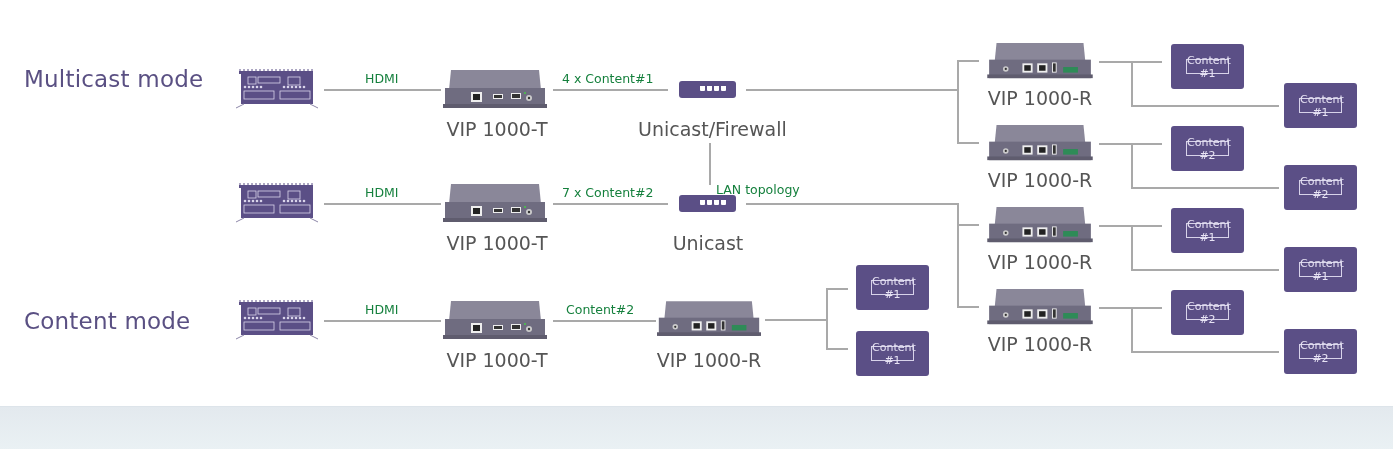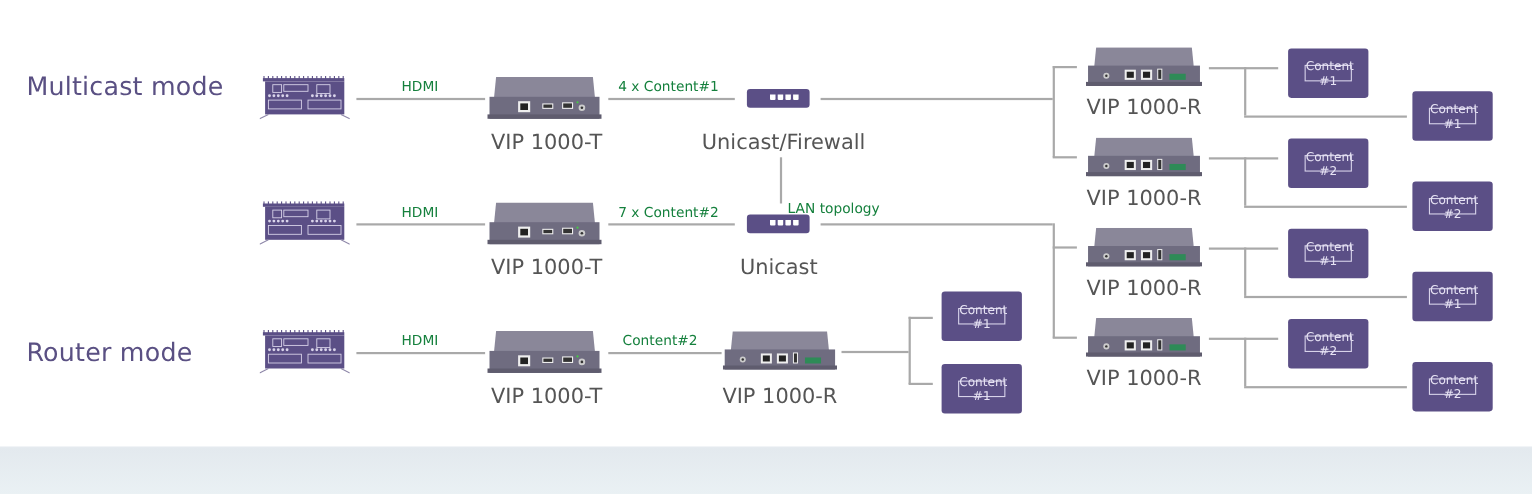--- a/index.html
+++ b/index.html
@@ -100,21 +100,21 @@
       <rect x="54" y="22" width="11" height="10" fill="#eee"></rect>
         <rect x="56" y="24" width="7" height="6" fill="#222"></rect>
       <rect x="70" y="21" width="5" height="11" fill="#eee"></rect>
         <rect x="71" y="22" width="3" height="9" fill="#333"></rect>
       <rect x="82" y="26" width="16" height="6" fill="#2e8b57"></rect>
     </symbol>
   </defs>
 </svg>
 
 <div class="mode-label" style="left:24px;top:66px;">Multicast mode</div>
-<div class="mode-label" style="left:24px;top:308px;">Router mode</div>
+<div class="mode-label" style="left:24px;top:308px;">Content mode</div>
 
 <svg class="abs" style="left:236px;top:69px" width="82" height="40">
     <use href="#pc"></use>
   </svg>
 <div class="line hline" style="left:324px;top:89px;width:117px;"></div>
 <div class="link-label" style="left:365px;top:71px;">HDMI</div>
 <svg class="abs" style="left:443px;top:70px" width="104" height="40">
     <use href="#tx"></use>
   </svg>
 <div class="dev-label" style="left:445px;top:118px;width:104px;">VIP 1000-T</div>

